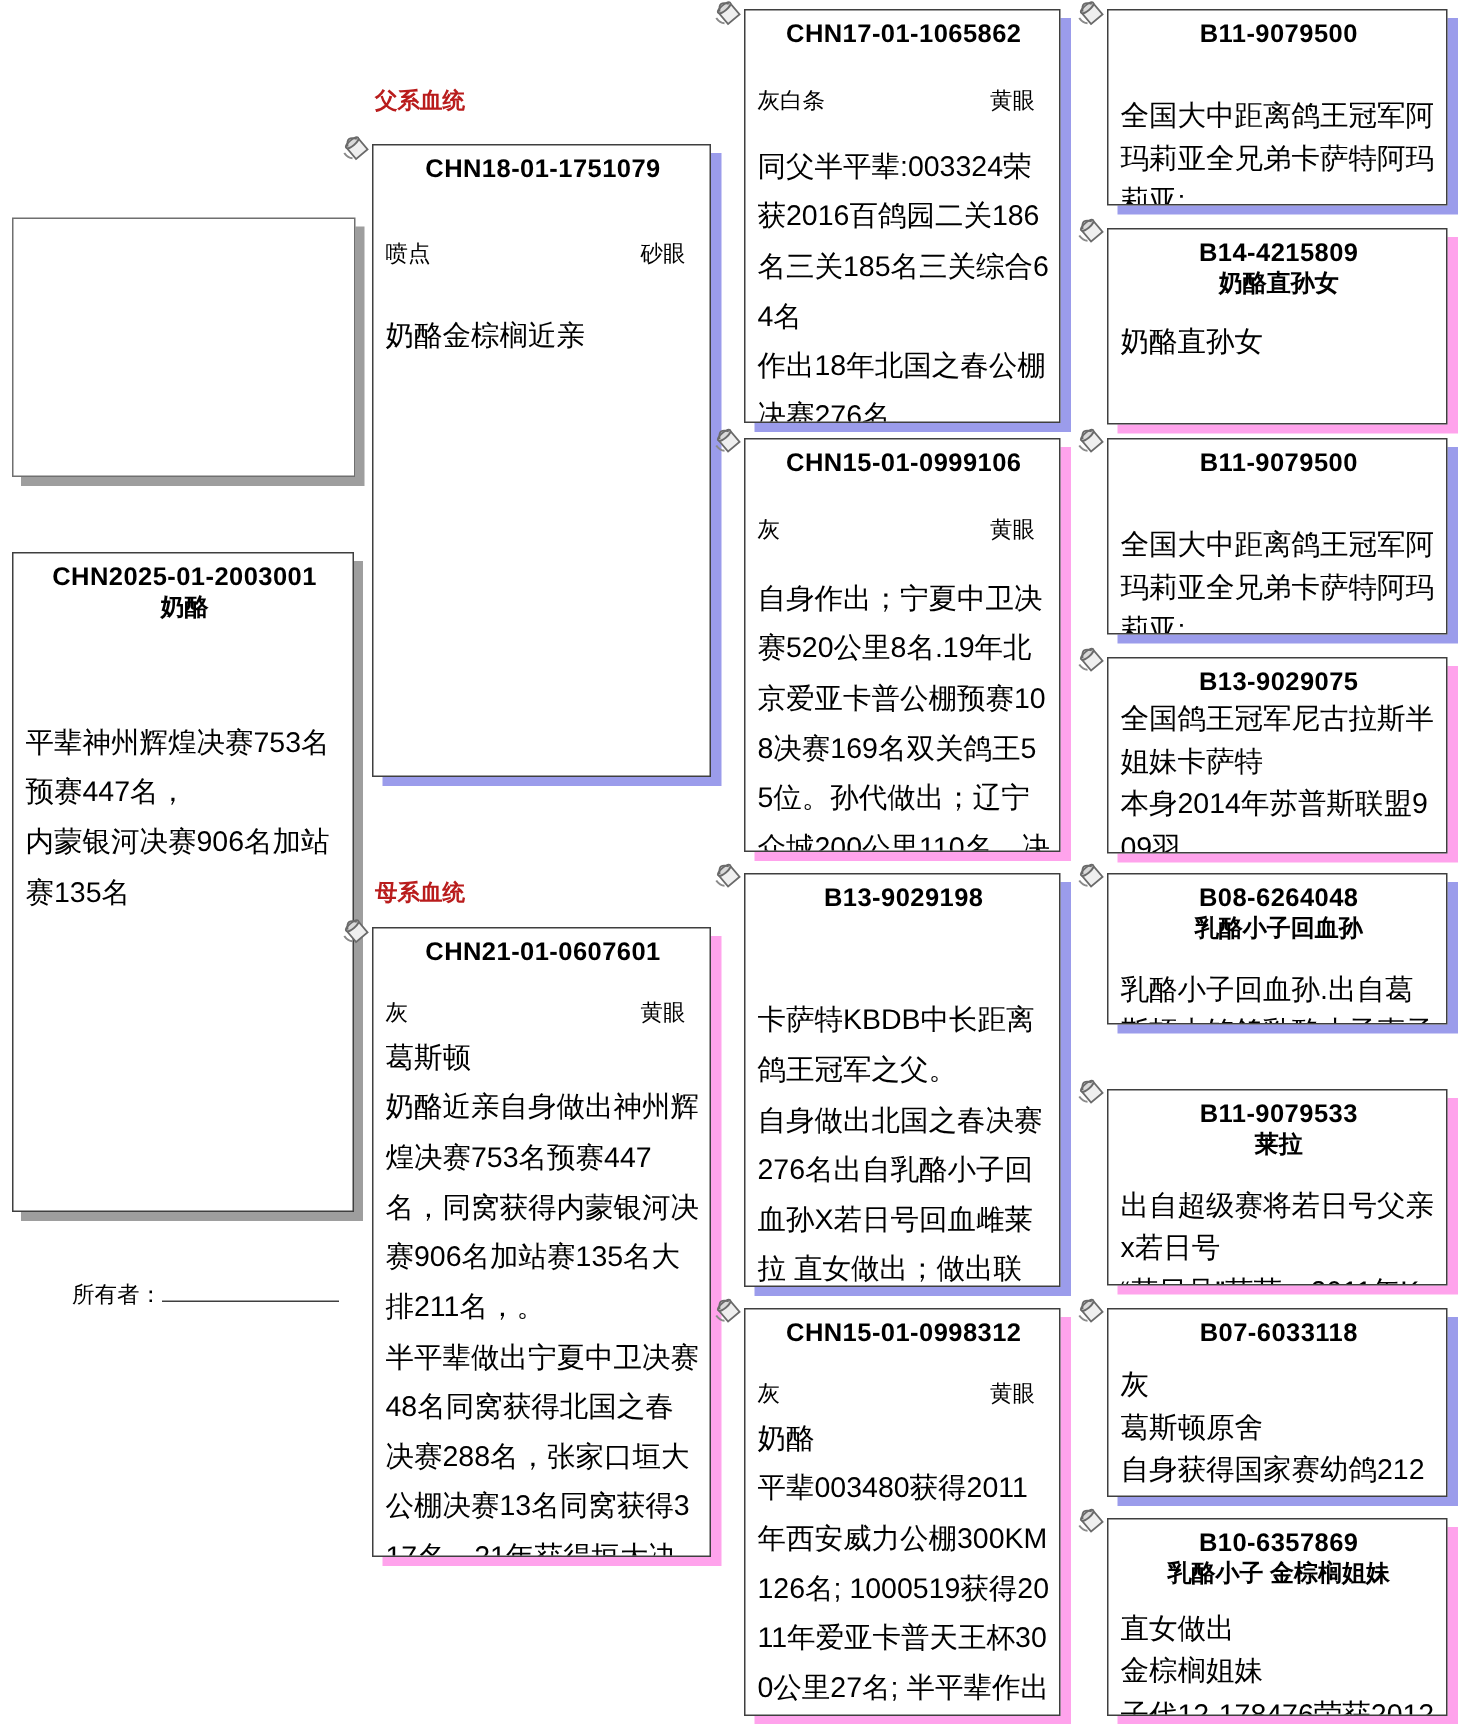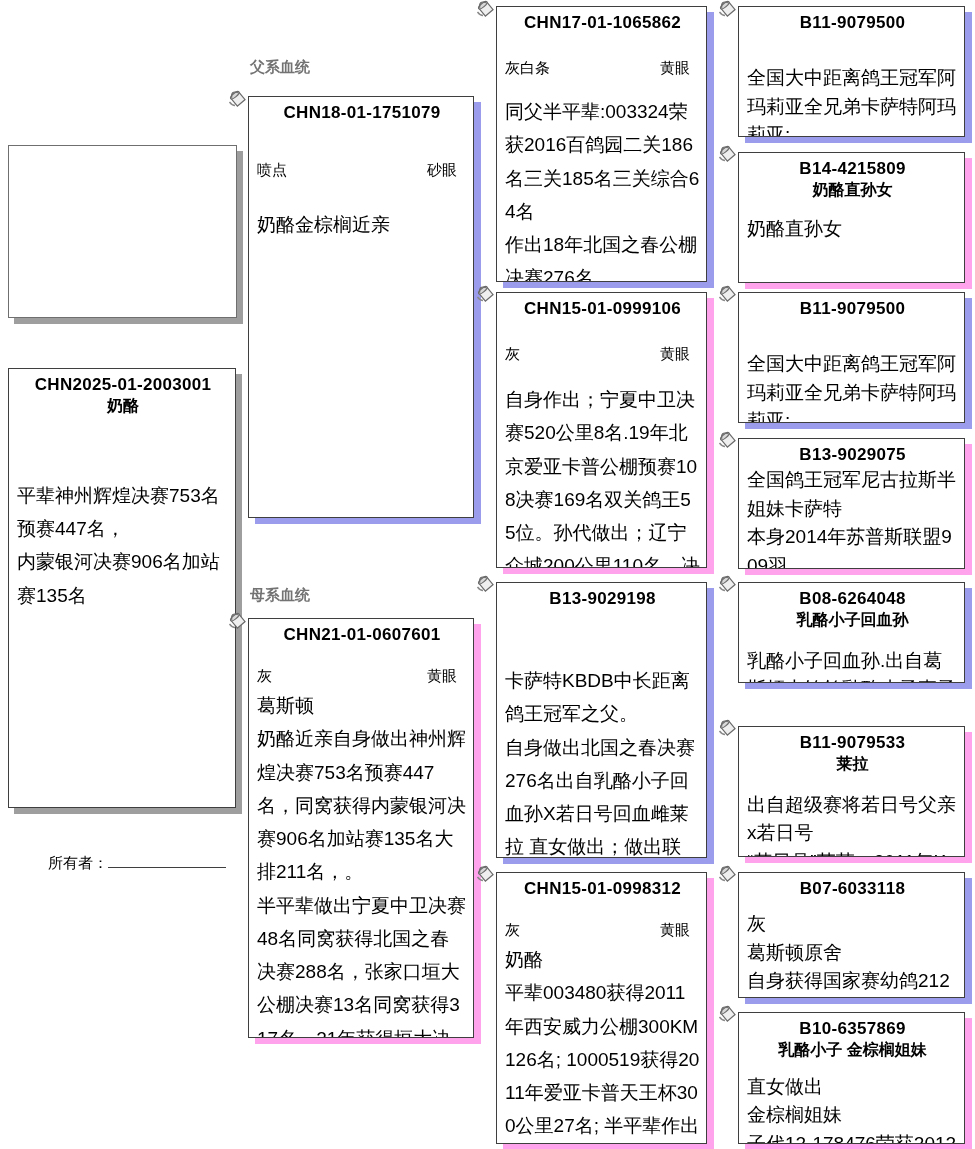--- a/index.html
+++ b/index.html
@@ -12,21 +12,21 @@
     box-sizing:border-box;padding:3px 6px 2px 8px;overflow:hidden;
   }
   .sire{box-shadow:7px 6px 0 #9b9ceb;}
   .dam{box-shadow:7px 6px 0 #ffa3ec;}
   .neutral{box-shadow:6px 6px 0 #9e9e9e;}
   .ring{font-weight:bold;font-size:17px;line-height:1.3;text-align:center;padding-top:2px;letter-spacing:.3px;}
   .sub{font-size:16px;padding-top:0;letter-spacing:0;}
   .row{display:flex;justify-content:space-between;font-size:15px;line-height:27px;padding-right:10px;}
   .body{font-size:19px;line-height:1.75;white-space:pre-wrap;word-break:break-all;}
   .lh-sm{line-height:1.5;}
-  .lineage-label{position:absolute;font-size:15px;font-weight:bold;color:#737373;}
+  .lineage-label{position:absolute;font-size:15px;font-weight:bold;color:#b91c1c;}
   .clip{position:absolute;width:23px;height:23px;pointer-events:auto;}
   .owner{position:absolute;left:48px;top:852px;font-size:15px;}
   .owner-blank{display:inline-block;width:118px;border-bottom:1px solid #3f3f3f;height:15px;vertical-align:baseline;}
   .photo{position:absolute;background:#fff;border:1px solid #6f6f6f;box-sizing:border-box;}
 </style>
 </head>
 <body>
 
 <div class="lineage-label" style="left:250px;top:58px">父系血统</div>
 <div class="lineage-label" style="left:250px;top:586px">母系血统</div>

